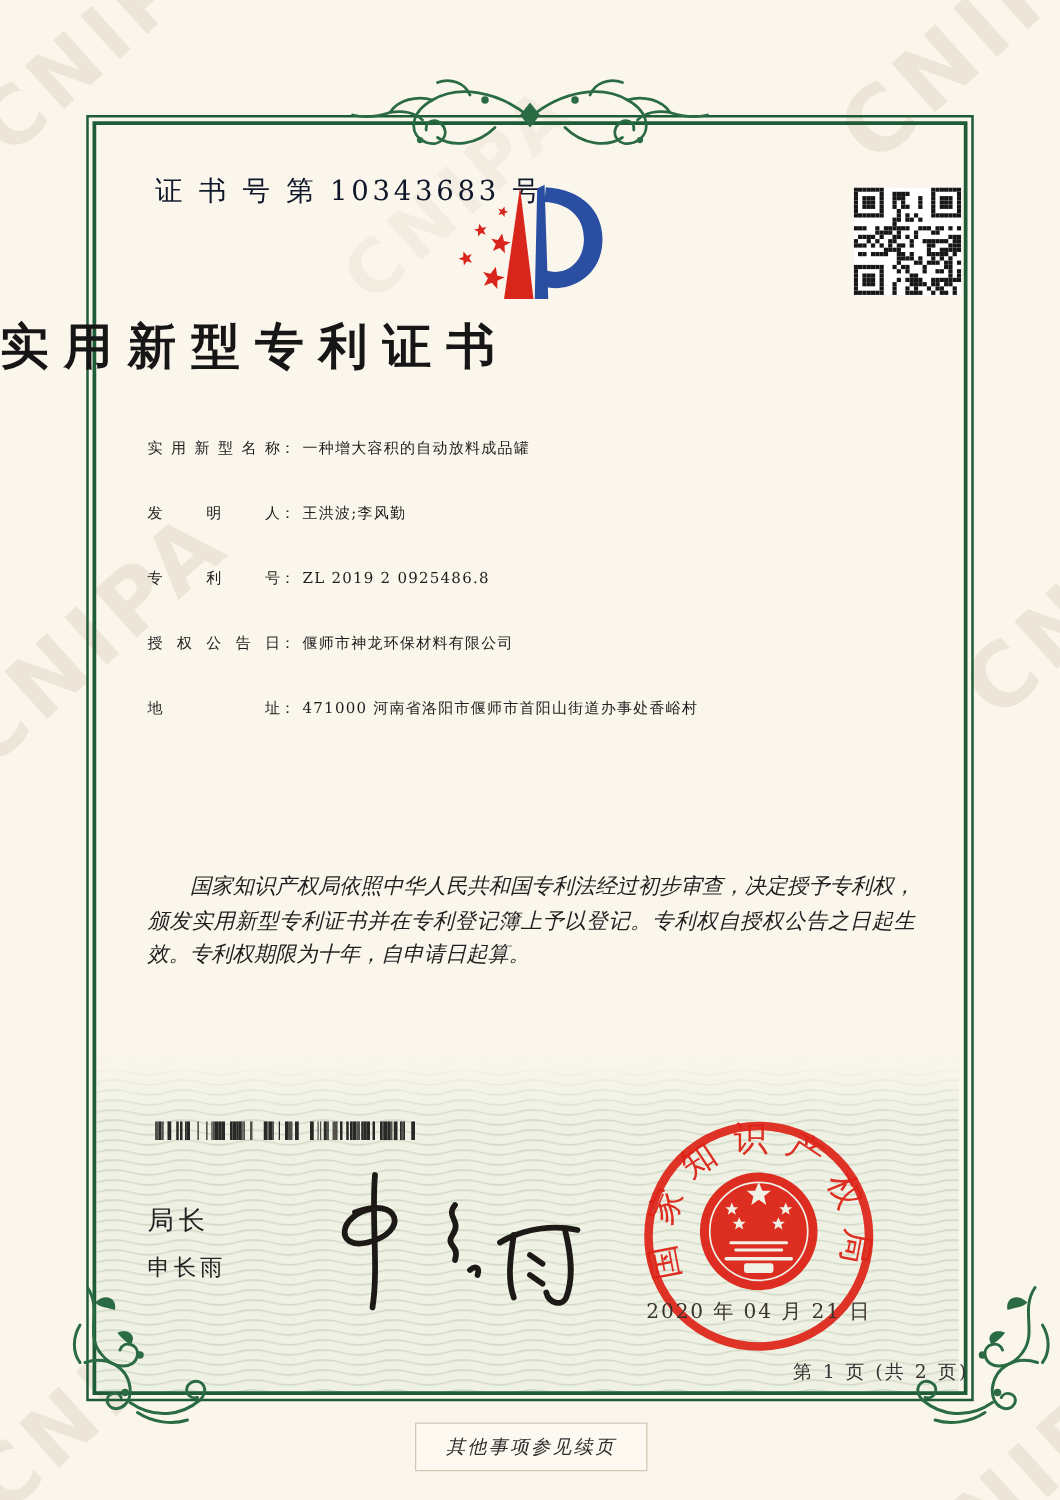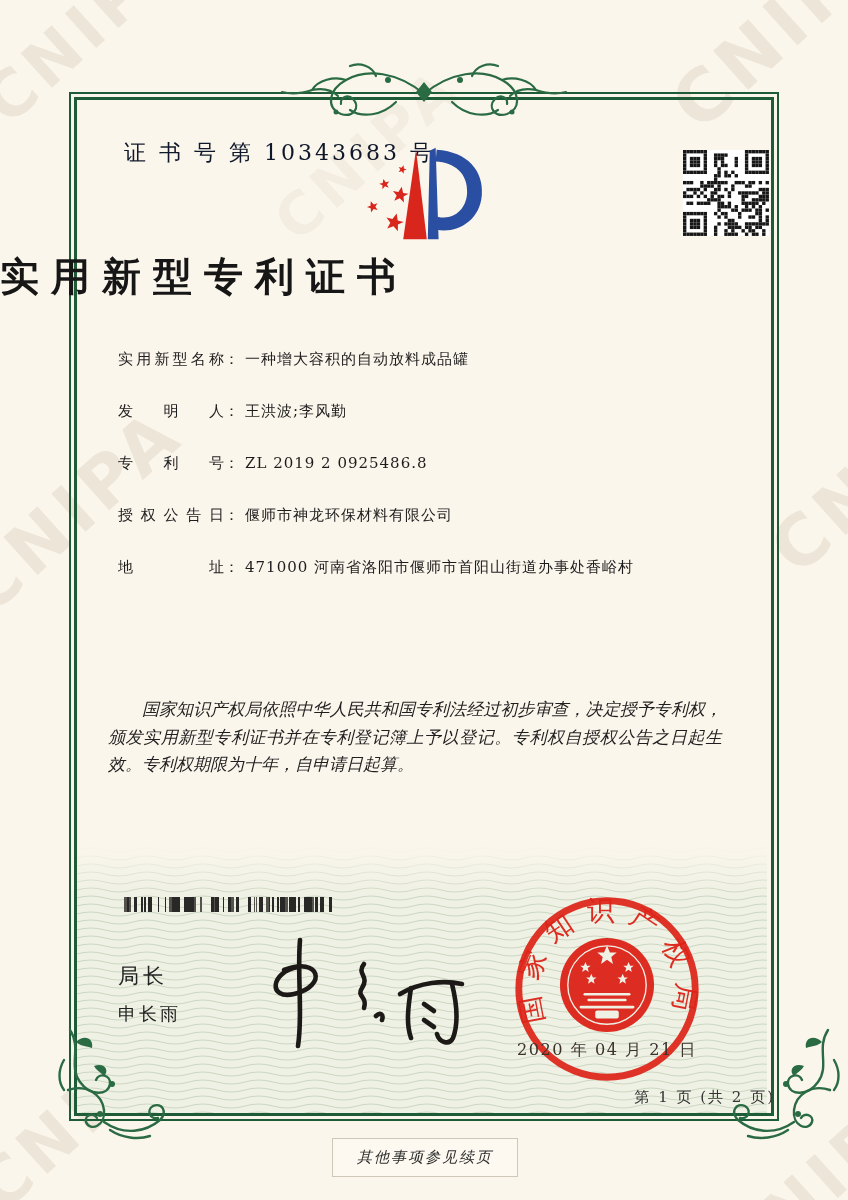--- a/index.html
+++ b/index.html
@@ -21,30 +21,30 @@
   
   .waves{left:77px;top:845px;width:690px;height:269px;z-index:1;}
 
   .certno{left:124px;top:138px;font-size:22px;letter-spacing:3px;color:#0f172a;z-index:5;}
   .logo{left:342px;top:140px;z-index:5;}
   .qr{left:683px;top:150px;z-index:5;}
 
   .title{left:0;top:250px;width:848px;text-align:left;font-size:39px;font-weight:bold;
          letter-spacing:12px;color:#161616;z-index:5;}
 
-  .fields{left:118px;top:350px;width:600px;z-index:5;font-size:15px;color:#1d1d1d;}
+  .fields{left:118px;top:350px;width:600px;z-index:5;font-size:12px;color:#1d1d1d;}
   .frow{height:52px;white-space:nowrap;}
   .flabel{display:inline-block;width:106px;text-align:justify;text-align-last:justify;
           vertical-align:top;}
   .fcolon{display:inline-block;margin-right:6px;}
   .fvalue{letter-spacing:1px;}
   .auth-right{position:absolute;left:332px;top:0;white-space:nowrap;}
   .frow:last-child{position:relative;}
 
-  .body-text{left:108px;top:696px;width:614px;z-index:5;font-size:17px;line-height:27.5px;
+  .body-text{left:118px;top:696px;width:614px;z-index:5;font-size:17px;line-height:27.5px;
              font-style:italic;color:#1f1f1f;text-align:justify;}
   .body-text p{margin:0;text-indent:2em;}
 
   .barcode{left:120px;top:897px;z-index:5;}
 
   .signoff-title{left:118px;top:962px;z-index:5;font-family:"DejaVu Sans","Liberation Sans",sans-serif;
       font-size:21px;color:#222;letter-spacing:4px;}
   .signoff-name{left:118px;top:1002px;z-index:5;font-family:"DejaVu Sans","Liberation Sans",sans-serif;
       font-size:18px;color:#222;letter-spacing:3px;}
   .signature{left:248px;top:928px;z-index:5;}

